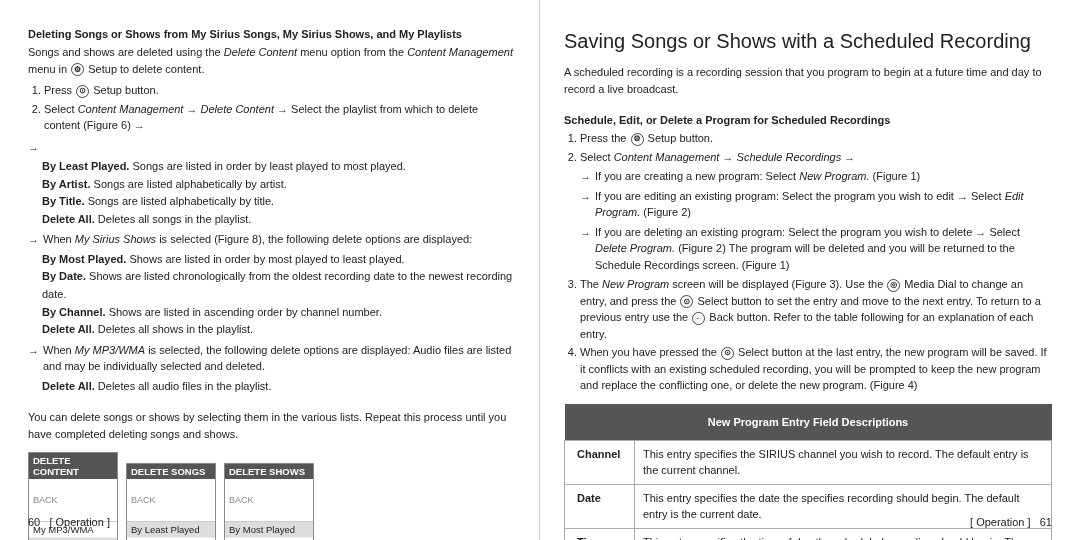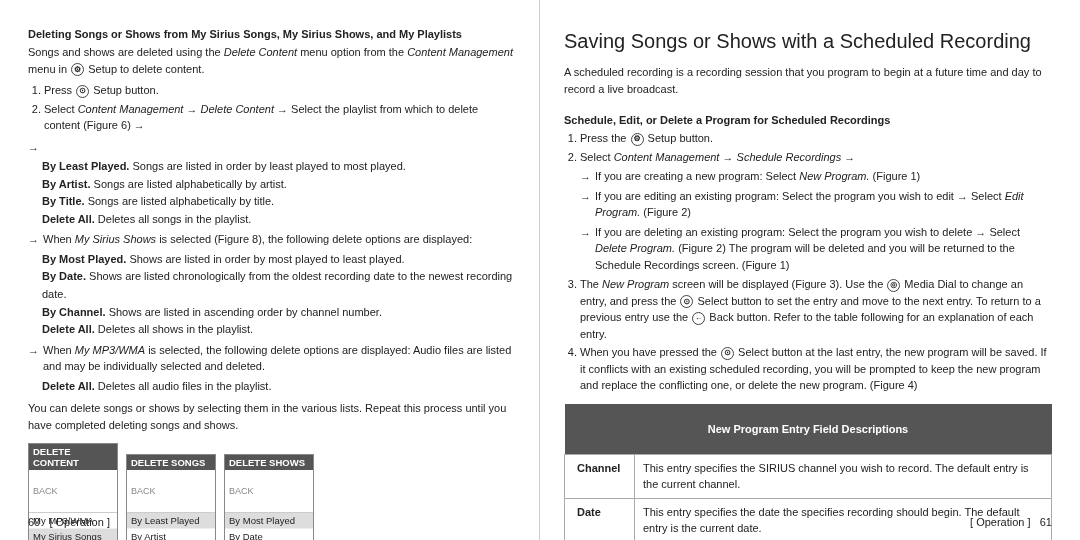--- a/index.html
+++ b/index.html
@@ -130,21 +130,21 @@
     
     .right-table {
       width: 100%;
       border-collapse: collapse;
       margin-top: 10px;
       font-size: 11px;
     }
     .right-table thead tr th {
       background: #555;
       color: #fff;
-      padding: 19px 8px;
+      padding: 12px 8px;
       text-align: center;
       font-weight: bold;
       font-size: 11px;
     }
     .right-table tbody tr td {
       border: 1px solid #aaa;
       padding: 5px 8px;
       vertical-align: top;
       font-size: 11px;
       line-height: 1.5;
@@ -204,21 +204,21 @@
   </div>
 
   <div class="arrow-item">
     <span class="arrow">→</span>
     <span>When <em>My MP3/WMA</em> is selected, the following delete options are displayed: Audio files are listed and may be individually selected and deleted.</span>
   </div>
   <div class="indent-block">
     <div class="indent-label"><strong>Delete All.</strong> Deletes all audio files in the playlist.</div>
   </div>
 
-  <p style="margin-top:5px;">You can delete songs or shows by selecting them in the various lists. Repeat this process until you have completed deleting songs and shows.</p>
+  <p style="margin-top:14px;">You can delete songs or shows by selecting them in the various lists. Repeat this process until you have completed deleting songs and shows.</p>
 
   <div class="figures-row">
 
     <div class="figure-box">
       <div class="mock-menu">
         <div class="menu-header">DELETE CONTENT</div>
         <div class="menu-back">BACK</div>
         <div class="menu-item">My MP3/WMA</div>
         <div class="menu-item selected">My Sirius Songs</div>
         <div class="menu-item">My Sirius Shows</div>

